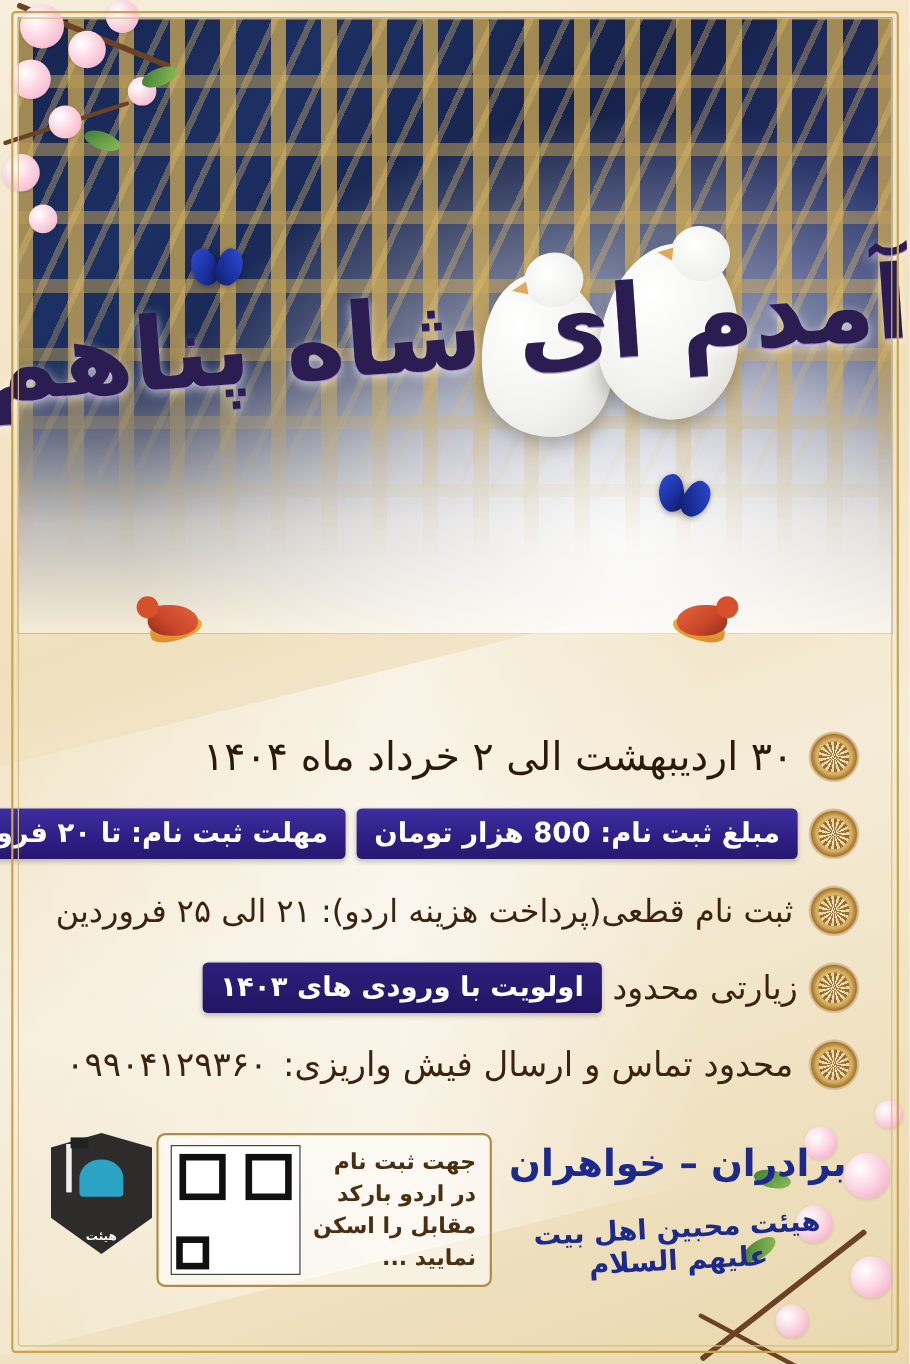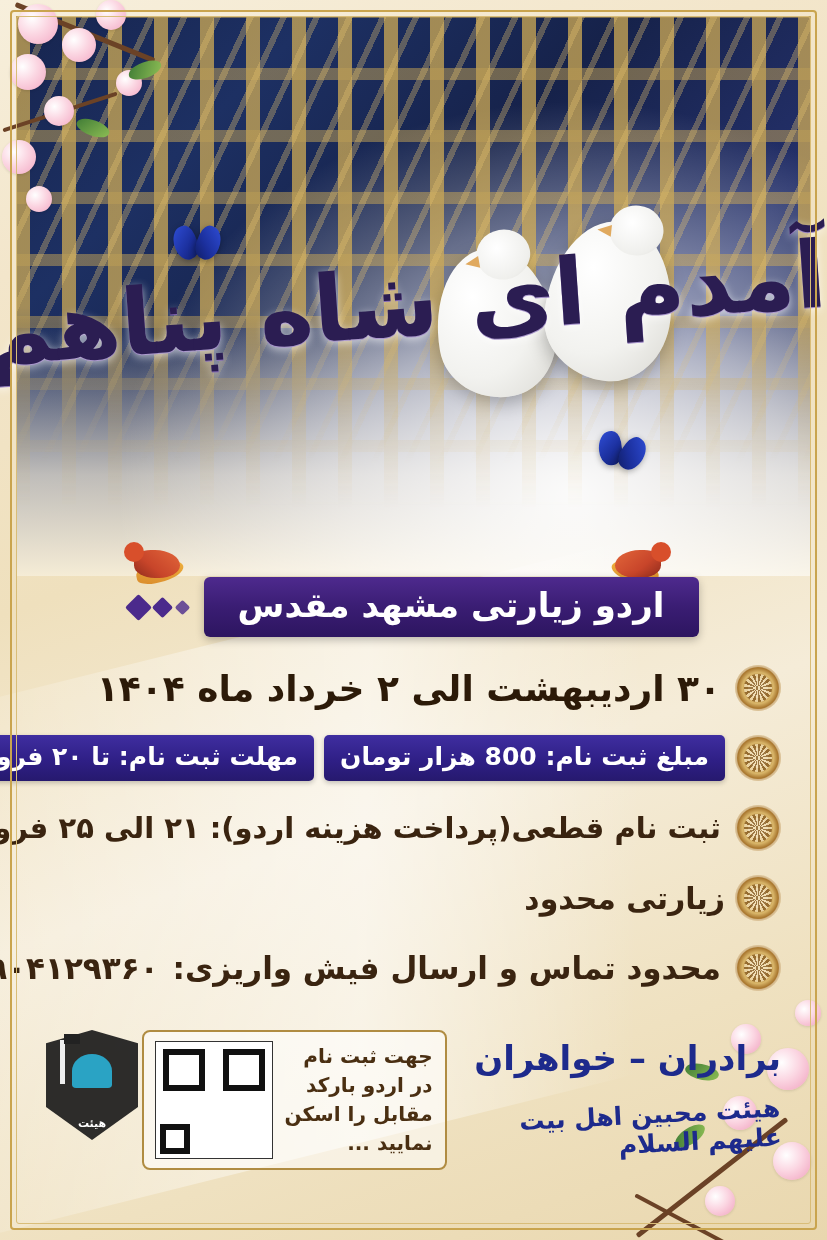--- a/index.html
+++ b/index.html
@@ -191,21 +191,21 @@
     box-shadow: inset 0 0 0 2px rgba(255,255,255,0.35);
     position: relative;
   }
   .medallion::after {
     content: ""; position: absolute; inset: 9px; border-radius: 50%;
     background:
       repeating-conic-gradient(from 0deg, #8e642a 0deg 12deg, #f0dcb0 12deg 24deg);
     opacity: .85;
   }
   .row-text {
-    font-size: 30px; font-weight: 700; color: #3a2410;
+    font-size: 30px; font-weight: 400; color: #3a2410;
     white-space: nowrap;
   }
   .chip {
     display: inline-block;
     background: linear-gradient(180deg, #3f2ea0 0%, #2f1f86 55%, #26196e 100%);
     color: #fff;
     font-size: 25px; font-weight: 700;
     padding: 7px 16px 10px 16px;
     border-radius: 5px;
     white-space: nowrap;
@@ -218,21 +218,21 @@
   .row-mixed { gap: 10px; }
 
   
   .bottom {
     position: absolute;
     left: 46px; right: 46px; bottom: 40px;
     height: 170px;
     display: flex; align-items: flex-start; justify-content: space-between;
   }
   .bottom-right {
-    text-align: right;
+    text-align: center;
     padding-top: 8px;
     width: 330px;
   }
   .bros {
     font-size: 34px; font-weight: 700; color: #1d2a8c;
     letter-spacing: 1px;
     margin-bottom: 24px;
   }
   .org {
     font-size: 25px; font-weight: 700; color: #1d2a8c;
@@ -367,28 +367,20 @@
     <div class="wing"></div>
       <div class="body"></div>
       <div class="head"></div>
   </div>
   <div class="bird bird-r">
     <div class="wing"></div>
       <div class="body"></div>
       <div class="head"></div>
   </div>
 
-  <div class="title-row">
-    <div class="title-bar">اردو زیارتی مشهد مقدس</div>
-    <div class="diamonds" style="margin-right:16px;">
-      <i></i>
-        <i></i>
-        <i></i>
-    </div>
-  </div>
 
   <div class="rows">
 
     <div class="row row-date">
       <div class="medallion"></div>
       <div class="row-text">۳۰ اردیبهشت الی ۲ خرداد ماه ۱۴۰۴</div>
     </div>
 
     <div class="row row-mixed">
       <div class="medallion"></div>
@@ -397,20 +389,21 @@
     </div>
 
     <div class="row">
       <div class="medallion"></div>
       <div class="row-text" style="font-size:29px;">ثبت نام قطعی(پرداخت هزینه اردو): ۲۱ الی ۲۵ فروردین</div>
     </div>
 
     <div class="row row-mixed">
       <div class="medallion"></div>
       <div class="row-text">زیارتی محدود</div>
+      <div class="chip chip-dark">اولویت با ورودی های ۱۴۰۳</div>
     </div>
 
     <div class="row row-phone">
       <div class="medallion"></div>
       <div class="row-text">محدود تماس و ارسال فیش واریزی:</div>
       <div class="row-text phone-num">۰۹۹۰۴۱۲۹۳۶۰</div>
     </div>
 
   </div>
 

